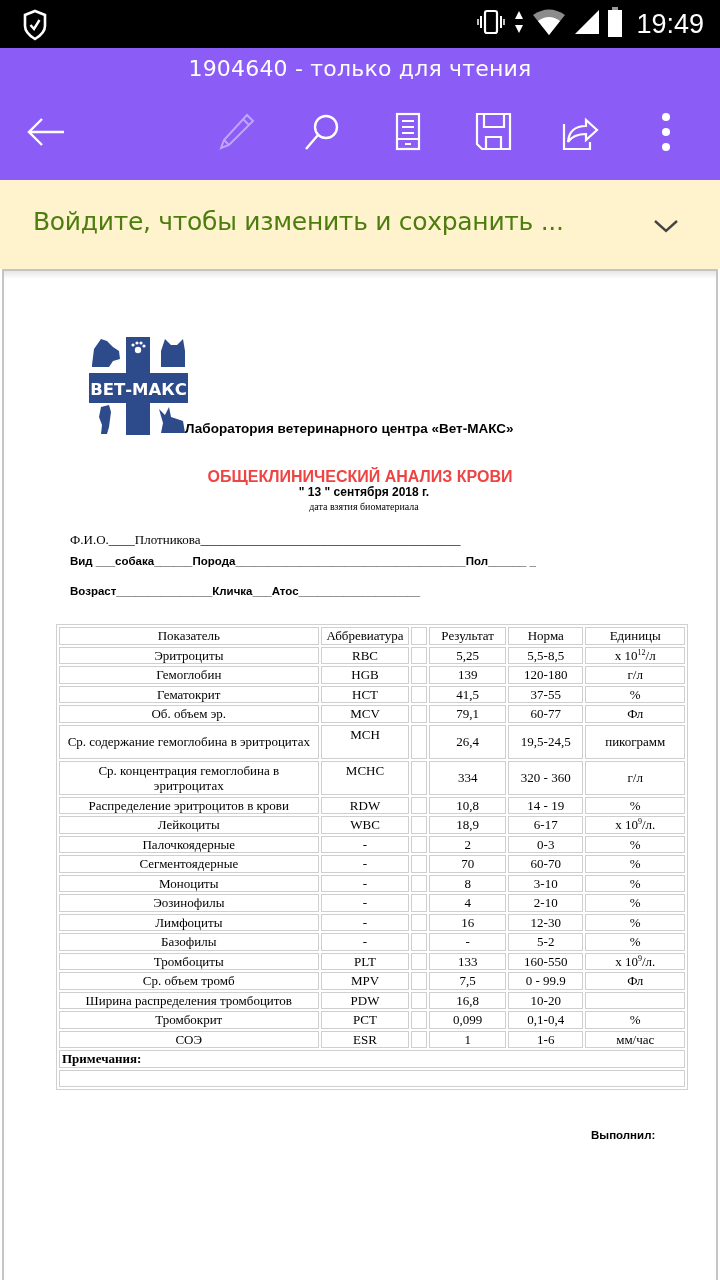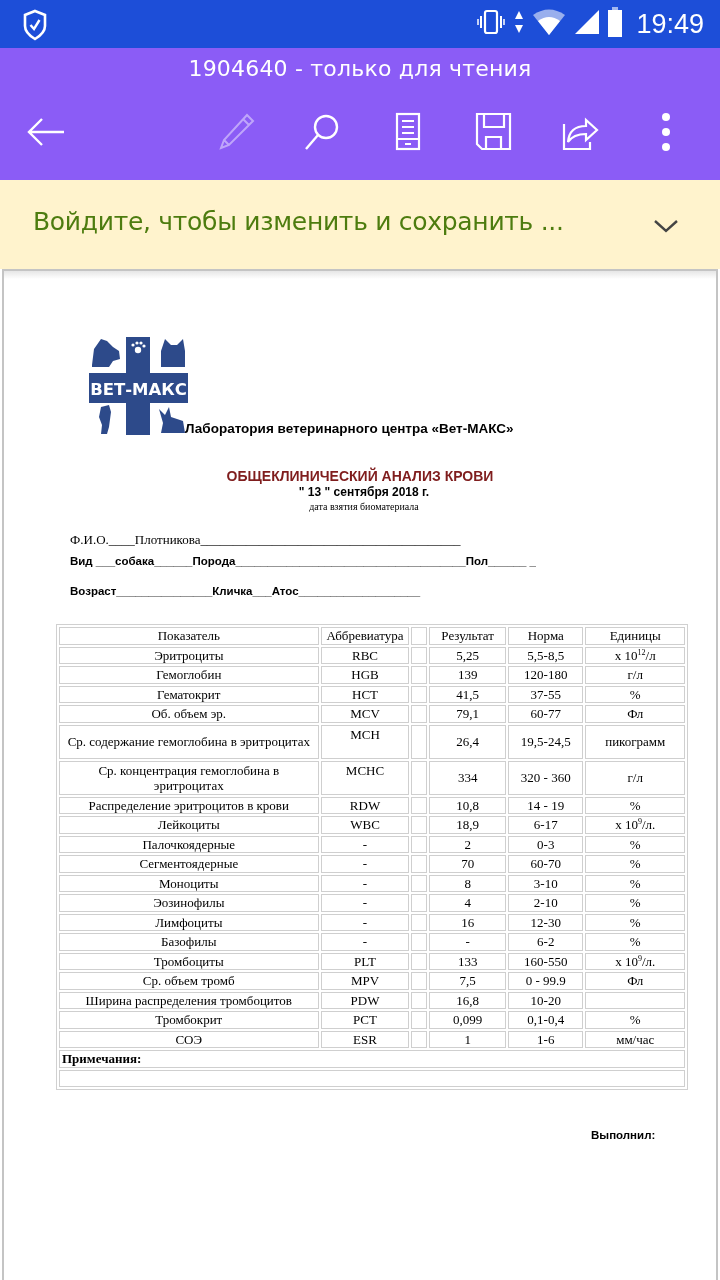--- a/index.html
+++ b/index.html
@@ -1,37 +1,37 @@
 <!DOCTYPE html>
 <html><head>
 <meta charset="utf-8">
 <style>
   * { box-sizing: border-box; margin: 0; padding: 0; }
   html, body { width: 720px; height: 1280px; overflow: hidden; background: #ffffff; }
   body { position: relative; font-family: "DejaVu Sans", sans-serif; }
 
-  .statusbar { position: absolute; left: 0; top: 0; width: 720px; height: 48px; background: #1d4ed8; color: #fff; }
+  .statusbar { position: absolute; left: 0; top: 0; width: 720px; height: 48px; background: #000000; color: #fff; }
   .statusbar .shield { position: absolute; left: 22px; top: 9px; }
   .statusbar .right { position: absolute; right: 16px; top: 0; height: 48px; display: flex; align-items: center; gap: 8px; }
   .statusbar .time { font-family: "Liberation Sans", sans-serif; font-size: 27px; color: #fff; margin-left: 6px; }
 
   .appbar { position: absolute; left: 0; top: 48px; width: 720px; height: 132px; background: #8b5cf6; color: #fff; }
   .appbar .title { position: absolute; left: 0; top: 8px; width: 720px; text-align: center; font-family: "DejaVu Sans", sans-serif; font-size: 22px; color: #fff; letter-spacing: 0.2px; }
   .appbar .icon-btn { position: absolute; top: 60px; width: 48px; height: 48px; display: flex; align-items: center; justify-content: center; }
 
   .signin { position: absolute; left: 0; top: 180px; width: 720px; height: 89px; background: #fff3cd; }
   .signin .txt { position: absolute; left: 33px; top: 27px; font-family: "DejaVu Sans", sans-serif; font-size: 25px; color: #4d7c0f; letter-spacing: -0.3px; }
   .signin .chev { position: absolute; left: 650px; top: 30px; width: 32px; height: 32px; }
 
   .page { position: absolute; left: 2px; top: 269px; width: 716px; height: 1011px; background: #fff; border: 2px solid #c4c4c4; border-bottom: none; }
   .page-shadow { position: absolute; left: 4px; top: 271px; width: 712px; height: 8px; background: linear-gradient(#e6e6e6, #ffffff); }
 
   .logo { position: absolute; left: 69px; top: 337px; width: 99px; height: 98px; margin-left: 20px; }
   .lab-title { position: absolute; left: 185px; top: 421px; font-family: "Liberation Sans", sans-serif; font-weight: bold; font-size: 13.5px; color: #000; }
-  .doc-title { position: absolute; left: 0; top: 468px; width: 720px; text-align: center; font-family: "Liberation Sans", sans-serif; font-weight: bold; font-size: 14px; color: #7f1d1d; }
+  .doc-title { position: absolute; left: 0; top: 468px; width: 720px; text-align: center; font-family: "Liberation Sans", sans-serif; font-weight: bold; font-size: 16px; color: #ef4444; }
   .doc-date { position: absolute; left: 0; top: 485px; width: 720px; text-align: center; font-family: "Liberation Sans", sans-serif; font-weight: bold; font-size: 12px; color: #000; padding-left: 8px; }
   .doc-date-label { position: absolute; left: 0; top: 501px; width: 720px; text-align: center; font-family: "Liberation Serif", serif; font-size: 10px; color: #000; padding-left: 8px; }
 
   .field-line { position: absolute; font-size: 12px; color: #000; white-space: pre; }
   .f-serif { font-family: "Liberation Serif", serif; font-size: 13px; }
   .f-bold { font-family: "Liberation Sans", sans-serif; font-weight: bold; font-size: 11.5px; }
 
   table.results { position: absolute; left: 56px; top: 624px; width: 632px; border-collapse: separate; border-spacing: 2px; border: 1px solid #d0d0d0; background: #fff; }
   table.results td { border: 1px solid #cfcfcf; font-family: "Liberation Serif", serif; font-size: 13px; color: #000; text-align: center; padding: 0 2px; height: 17.5px; line-height: 15px; }
   table.results td.c1 { width: 262px; }
@@ -300,21 +300,21 @@
         <td class="c3"></td>
         <td class="c4">16</td>
         <td class="c5">12-30</td>
         <td class="c6">%</td>
       </tr>
       <tr>
         <td class="c1">Базофилы</td>
         <td class="c2">-</td>
         <td class="c3"></td>
         <td class="c4">-</td>
-        <td class="c5">6-2</td>
+        <td class="c5">5-2</td>
         <td class="c6">%</td>
       </tr>
       <tr>
         <td class="c1">Тромбоциты</td>
         <td class="c2">PLT</td>
         <td class="c3"></td>
         <td class="c4">133</td>
         <td class="c5">160-550</td>
         <td class="c6"><span>х 10</span><sup>9</sup><span>/л.</span></td>
       </tr>

